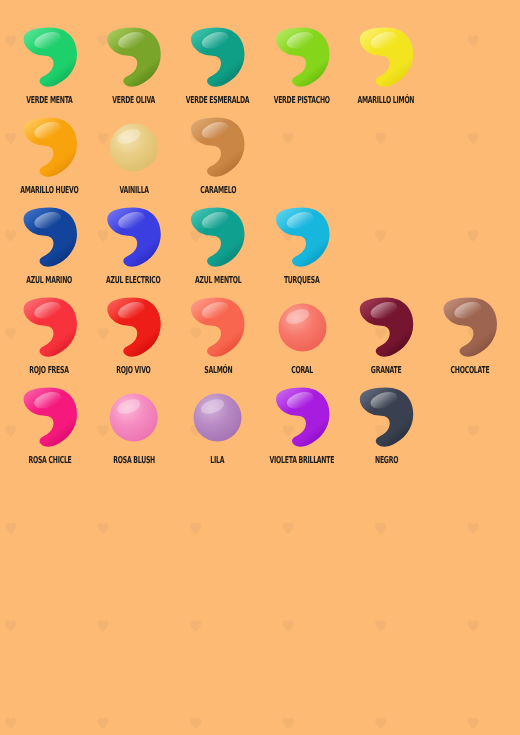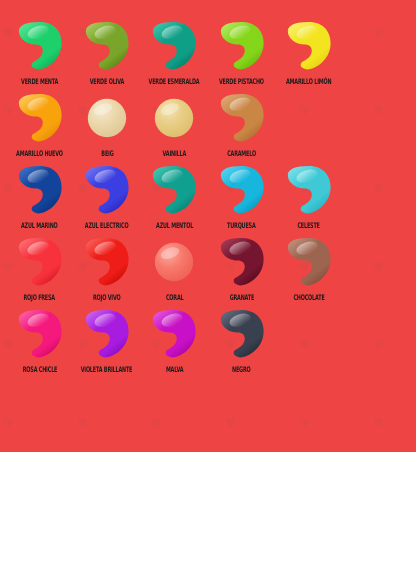--- a/index.html
+++ b/index.html
@@ -6,22 +6,22 @@
   * { box-sizing: border-box; }
   html, body {
     margin: 0; padding: 0;
     width: 416px; height: 588px;
     background: #ffffff;
     font-family: "Liberation Sans", sans-serif;
     overflow: hidden;
   }
   #page {
     position: relative;
-    width: 416px; height: 452px;
-    background: #ef4444;
+    width: 416px; height: 588px;
+    background: #fdba74;
     overflow: hidden;
   }
 
   
   .wm-layer {
     position: absolute; inset: 0;
     pointer-events: none;
     z-index: 0;
   }
   .wm {
@@ -449,36 +449,20 @@
               <path d="M50 2 C80 2 97 22 97 48 C97 74 80 93 60 102 C50 106 41 106 35 101 C30 97 31 90 38 87 C49 82 56 74 56 64 C56 56 50 51 41 51 C20 51 4 37 4 22 C4 9 20 2 50 2 Z" fill="url(#g7)"></path>
               <ellipse cx="46" cy="24" rx="24" ry="13" transform="rotate(-18 46 24)" fill="url(#h7)"></ellipse>
             </svg>
           </div>
           <div class="label">AMARILLO HUEVO</div>
         </div>
         <div class="cell">
           <div class="swatch-wrap">
             <svg viewBox="0 0 100 100" width="40" height="40" class="swatch">
               <defs>
-                <radialGradient id="c9" cx="0.36" cy="0.3" r="0.82">
-                  <stop offset="0" stop-color="#f5e9cd"></stop>
-                  <stop offset="0.45" stop-color="#ebd7ab"></stop>
-                  <stop offset="1" stop-color="#ddc491"></stop>
-                </radialGradient>
-              </defs>
-              <circle cx="50" cy="50" r="48" fill="url(#c9)"></circle>
-              <ellipse cx="40" cy="28" rx="24" ry="13" transform="rotate(-20 40 28)" fill="#ffffff" opacity="0.3"></ellipse>
-            </svg>
-          </div>
-          <div class="label">BEIG</div>
-        </div>
-        <div class="cell">
-          <div class="swatch-wrap">
-            <svg viewBox="0 0 100 100" width="40" height="40" class="swatch">
-              <defs>
                 <radialGradient id="c11" cx="0.36" cy="0.3" r="0.82">
                   <stop offset="0" stop-color="#f3e2b3"></stop>
                   <stop offset="0.45" stop-color="#e8cd84"></stop>
                   <stop offset="1" stop-color="#dbbc67"></stop>
                 </radialGradient>
               </defs>
               <circle cx="50" cy="50" r="48" fill="url(#c11)"></circle>
               <ellipse cx="40" cy="28" rx="24" ry="13" transform="rotate(-20 40 28)" fill="#ffffff" opacity="0.3"></ellipse>
             </svg>
           </div>
@@ -584,41 +568,20 @@
                   <stop offset="0" stop-color="#ffffff" stop-opacity="0.55"></stop>
                   <stop offset="1" stop-color="#ffffff" stop-opacity="0"></stop>
                 </linearGradient>
               </defs>
               <path d="M50 2 C80 2 97 22 97 48 C97 74 80 93 60 102 C50 106 41 106 35 101 C30 97 31 90 38 87 C49 82 56 74 56 64 C56 56 50 51 41 51 C20 51 4 37 4 22 C4 9 20 2 50 2 Z" fill="url(#g16)"></path>
               <ellipse cx="46" cy="24" rx="24" ry="13" transform="rotate(-18 46 24)" fill="url(#h16)"></ellipse>
             </svg>
           </div>
           <div class="label">TURQUESA</div>
         </div>
-        <div class="cell">
-          <div class="swatch-wrap">
-            <svg viewBox="0 0 100 108" width="46" height="50" class="swatch">
-              <defs>
-                <linearGradient id="g17" x1="0.15" y1="0" x2="0.85" y2="1">
-                  <stop offset="0" stop-color="#7ae0e9"></stop>
-                  <stop offset="0.32" stop-color="#3fc9d6"></stop>
-                  <stop offset="0.72" stop-color="#3fc9d6"></stop>
-                  <stop offset="1" stop-color="#20a8b6"></stop>
-                </linearGradient>
-                <linearGradient id="h17" x1="0" y1="0" x2="0.6" y2="1">
-                  <stop offset="0" stop-color="#ffffff" stop-opacity="0.55"></stop>
-                  <stop offset="1" stop-color="#ffffff" stop-opacity="0"></stop>
-                </linearGradient>
-              </defs>
-              <path d="M50 2 C80 2 97 22 97 48 C97 74 80 93 60 102 C50 106 41 106 35 101 C30 97 31 90 38 87 C49 82 56 74 56 64 C56 56 50 51 41 51 C20 51 4 37 4 22 C4 9 20 2 50 2 Z" fill="url(#g17)"></path>
-              <ellipse cx="46" cy="24" rx="24" ry="13" transform="rotate(-18 46 24)" fill="url(#h17)"></ellipse>
-            </svg>
-          </div>
-          <div class="label">CELESTE</div>
-        </div>
       </div>
       <div class="row">
         <div class="cell">
           <div class="swatch-wrap">
             <svg viewBox="0 0 100 108" width="46" height="50" class="swatch">
               <defs>
                 <linearGradient id="g19" x1="0.15" y1="0" x2="0.85" y2="1">
                   <stop offset="0" stop-color="#fb6e74"></stop>
                   <stop offset="0.32" stop-color="#f7323c"></stop>
                   <stop offset="0.72" stop-color="#f7323c"></stop>
@@ -651,20 +614,41 @@
                 </linearGradient>
               </defs>
               <path d="M50 2 C80 2 97 22 97 48 C97 74 80 93 60 102 C50 106 41 106 35 101 C30 97 31 90 38 87 C49 82 56 74 56 64 C56 56 50 51 41 51 C20 51 4 37 4 22 C4 9 20 2 50 2 Z" fill="url(#g20)"></path>
               <ellipse cx="46" cy="24" rx="24" ry="13" transform="rotate(-18 46 24)" fill="url(#h20)"></ellipse>
             </svg>
           </div>
           <div class="label">ROJO VIVO</div>
         </div>
         <div class="cell">
           <div class="swatch-wrap">
+            <svg viewBox="0 0 100 108" width="46" height="50" class="swatch">
+              <defs>
+                <linearGradient id="g21" x1="0.15" y1="0" x2="0.85" y2="1">
+                  <stop offset="0" stop-color="#fd9a86"></stop>
+                  <stop offset="0.32" stop-color="#f9664f"></stop>
+                  <stop offset="0.72" stop-color="#f9664f"></stop>
+                  <stop offset="1" stop-color="#e0402c"></stop>
+                </linearGradient>
+                <linearGradient id="h21" x1="0" y1="0" x2="0.6" y2="1">
+                  <stop offset="0" stop-color="#ffffff" stop-opacity="0.55"></stop>
+                  <stop offset="1" stop-color="#ffffff" stop-opacity="0"></stop>
+                </linearGradient>
+              </defs>
+              <path d="M50 2 C80 2 97 22 97 48 C97 74 80 93 60 102 C50 106 41 106 35 101 C30 97 31 90 38 87 C49 82 56 74 56 64 C56 56 50 51 41 51 C20 51 4 37 4 22 C4 9 20 2 50 2 Z" fill="url(#g21)"></path>
+              <ellipse cx="46" cy="24" rx="24" ry="13" transform="rotate(-18 46 24)" fill="url(#h21)"></ellipse>
+            </svg>
+          </div>
+          <div class="label">SALMÓN</div>
+        </div>
+        <div class="cell">
+          <div class="swatch-wrap">
             <svg viewBox="0 0 100 100" width="40" height="40" class="swatch">
               <defs>
                 <radialGradient id="c22" cx="0.36" cy="0.3" r="0.82">
                   <stop offset="0" stop-color="#fba79d"></stop>
                   <stop offset="0.45" stop-color="#f7796c"></stop>
                   <stop offset="1" stop-color="#ed5e4f"></stop>
                 </radialGradient>
               </defs>
               <circle cx="50" cy="50" r="48" fill="url(#c22)"></circle>
               <ellipse cx="40" cy="28" rx="24" ry="13" transform="rotate(-20 40 28)" fill="#ffffff" opacity="0.3"></ellipse>
@@ -732,59 +716,70 @@
                 </linearGradient>
               </defs>
               <path d="M50 2 C80 2 97 22 97 48 C97 74 80 93 60 102 C50 106 41 106 35 101 C30 97 31 90 38 87 C49 82 56 74 56 64 C56 56 50 51 41 51 C20 51 4 37 4 22 C4 9 20 2 50 2 Z" fill="url(#g25)"></path>
               <ellipse cx="46" cy="24" rx="24" ry="13" transform="rotate(-18 46 24)" fill="url(#h25)"></ellipse>
             </svg>
           </div>
           <div class="label">ROSA CHICLE</div>
         </div>
         <div class="cell">
           <div class="swatch-wrap">
+            <svg viewBox="0 0 100 100" width="40" height="40" class="swatch">
+              <defs>
+                <radialGradient id="c26" cx="0.36" cy="0.3" r="0.82">
+                  <stop offset="0" stop-color="#fbb9d8"></stop>
+                  <stop offset="0.45" stop-color="#f58cc0"></stop>
+                  <stop offset="1" stop-color="#ea6fae"></stop>
+                </radialGradient>
+              </defs>
+              <circle cx="50" cy="50" r="48" fill="url(#c26)"></circle>
+              <ellipse cx="40" cy="28" rx="24" ry="13" transform="rotate(-20 40 28)" fill="#ffffff" opacity="0.3"></ellipse>
+            </svg>
+          </div>
+          <div class="label">ROSA BLUSH</div>
+        </div>
+        <div class="cell">
+          <div class="swatch-wrap">
+            <svg viewBox="0 0 100 100" width="40" height="40" class="swatch">
+              <defs>
+                <radialGradient id="c27" cx="0.36" cy="0.3" r="0.82">
+                  <stop offset="0" stop-color="#d2b2da"></stop>
+                  <stop offset="0.45" stop-color="#b88ac4"></stop>
+                  <stop offset="1" stop-color="#a26eb1"></stop>
+                </radialGradient>
+              </defs>
+              <circle cx="50" cy="50" r="48" fill="url(#c27)"></circle>
+              <ellipse cx="40" cy="28" rx="24" ry="13" transform="rotate(-20 40 28)" fill="#ffffff" opacity="0.3"></ellipse>
+            </svg>
+          </div>
+          <div class="label">LILA</div>
+        </div>
+        <div class="cell">
+          <div class="swatch-wrap">
             <svg viewBox="0 0 100 108" width="46" height="50" class="swatch">
               <defs>
                 <linearGradient id="g28" x1="0.15" y1="0" x2="0.85" y2="1">
                   <stop offset="0" stop-color="#c763ee"></stop>
                   <stop offset="0.32" stop-color="#a81ce0"></stop>
                   <stop offset="0.72" stop-color="#a81ce0"></stop>
                   <stop offset="1" stop-color="#8205b8"></stop>
                 </linearGradient>
                 <linearGradient id="h28" x1="0" y1="0" x2="0.6" y2="1">
                   <stop offset="0" stop-color="#ffffff" stop-opacity="0.55"></stop>
                   <stop offset="1" stop-color="#ffffff" stop-opacity="0"></stop>
                 </linearGradient>
               </defs>
               <path d="M50 2 C80 2 97 22 97 48 C97 74 80 93 60 102 C50 106 41 106 35 101 C30 97 31 90 38 87 C49 82 56 74 56 64 C56 56 50 51 41 51 C20 51 4 37 4 22 C4 9 20 2 50 2 Z" fill="url(#g28)"></path>
               <ellipse cx="46" cy="24" rx="24" ry="13" transform="rotate(-18 46 24)" fill="url(#h28)"></ellipse>
             </svg>
           </div>
           <div class="label">VIOLETA BRILLANTE</div>
-        </div>
-        <div class="cell">
-          <div class="swatch-wrap">
-            <svg viewBox="0 0 100 108" width="46" height="50" class="swatch">
-              <defs>
-                <linearGradient id="g29" x1="0.15" y1="0" x2="0.85" y2="1">
-                  <stop offset="0" stop-color="#e055de"></stop>
-                  <stop offset="0.32" stop-color="#c810c6"></stop>
-                  <stop offset="0.72" stop-color="#c810c6"></stop>
-                  <stop offset="1" stop-color="#9e009c"></stop>
-                </linearGradient>
-                <linearGradient id="h29" x1="0" y1="0" x2="0.6" y2="1">
-                  <stop offset="0" stop-color="#ffffff" stop-opacity="0.55"></stop>
-                  <stop offset="1" stop-color="#ffffff" stop-opacity="0"></stop>
-                </linearGradient>
-              </defs>
-              <path d="M50 2 C80 2 97 22 97 48 C97 74 80 93 60 102 C50 106 41 106 35 101 C30 97 31 90 38 87 C49 82 56 74 56 64 C56 56 50 51 41 51 C20 51 4 37 4 22 C4 9 20 2 50 2 Z" fill="url(#g29)"></path>
-              <ellipse cx="46" cy="24" rx="24" ry="13" transform="rotate(-18 46 24)" fill="url(#h29)"></ellipse>
-            </svg>
-          </div>
-          <div class="label">MALVA</div>
         </div>
         <div class="cell">
           <div class="swatch-wrap">
             <svg viewBox="0 0 100 108" width="46" height="50" class="swatch">
               <defs>
                 <linearGradient id="g30" x1="0.15" y1="0" x2="0.85" y2="1">
                   <stop offset="0" stop-color="#626b7d"></stop>
                   <stop offset="0.32" stop-color="#39404f"></stop>
                   <stop offset="0.72" stop-color="#39404f"></stop>
                   <stop offset="1" stop-color="#1f2532"></stop>

